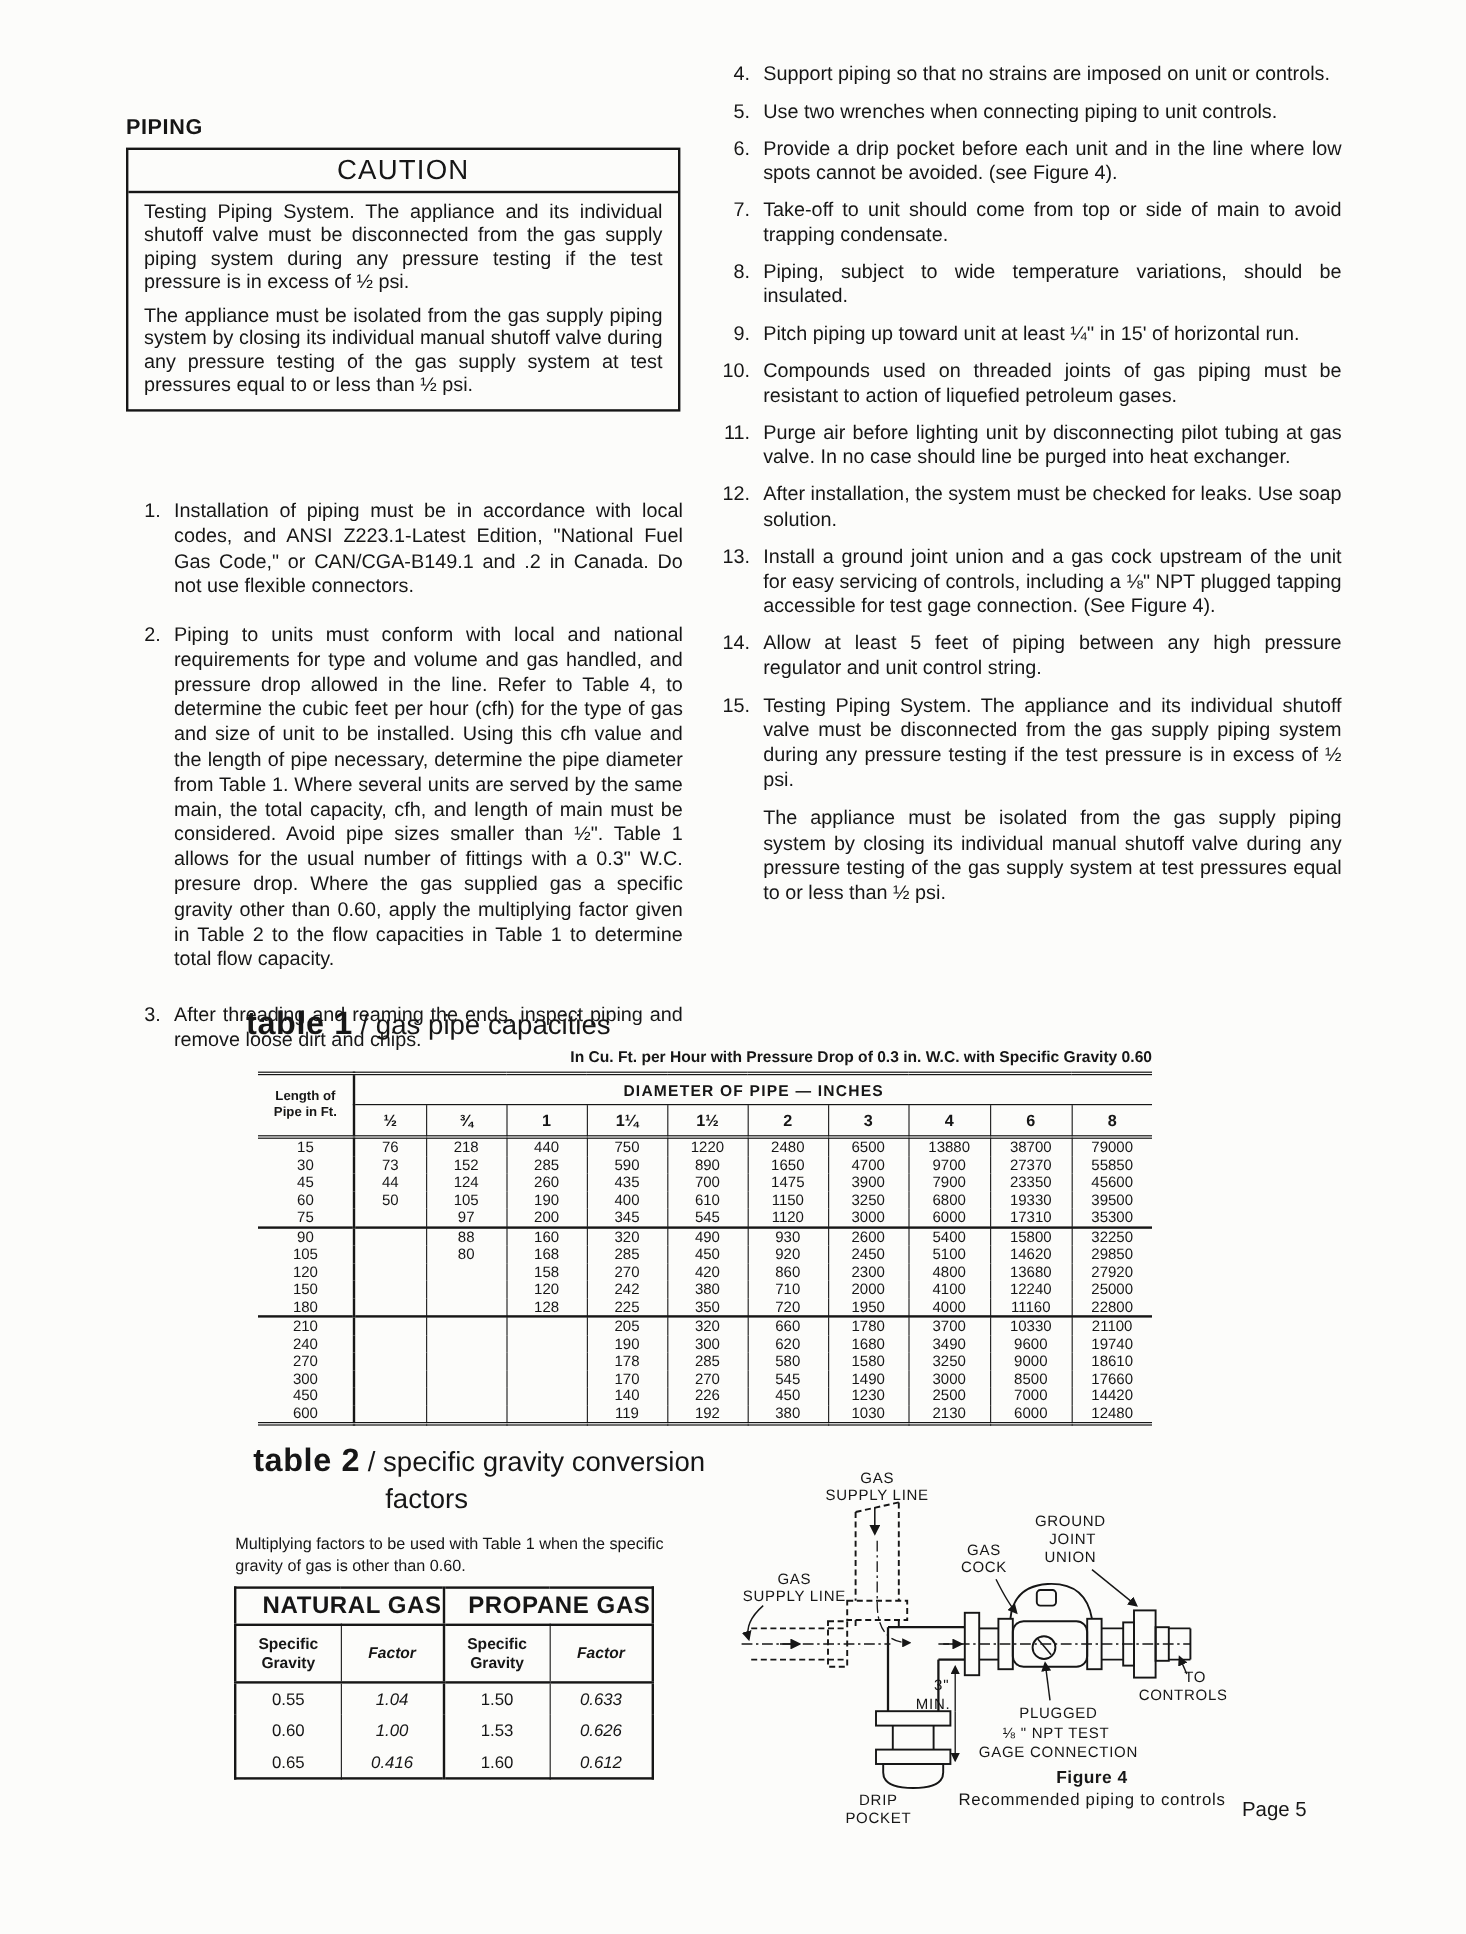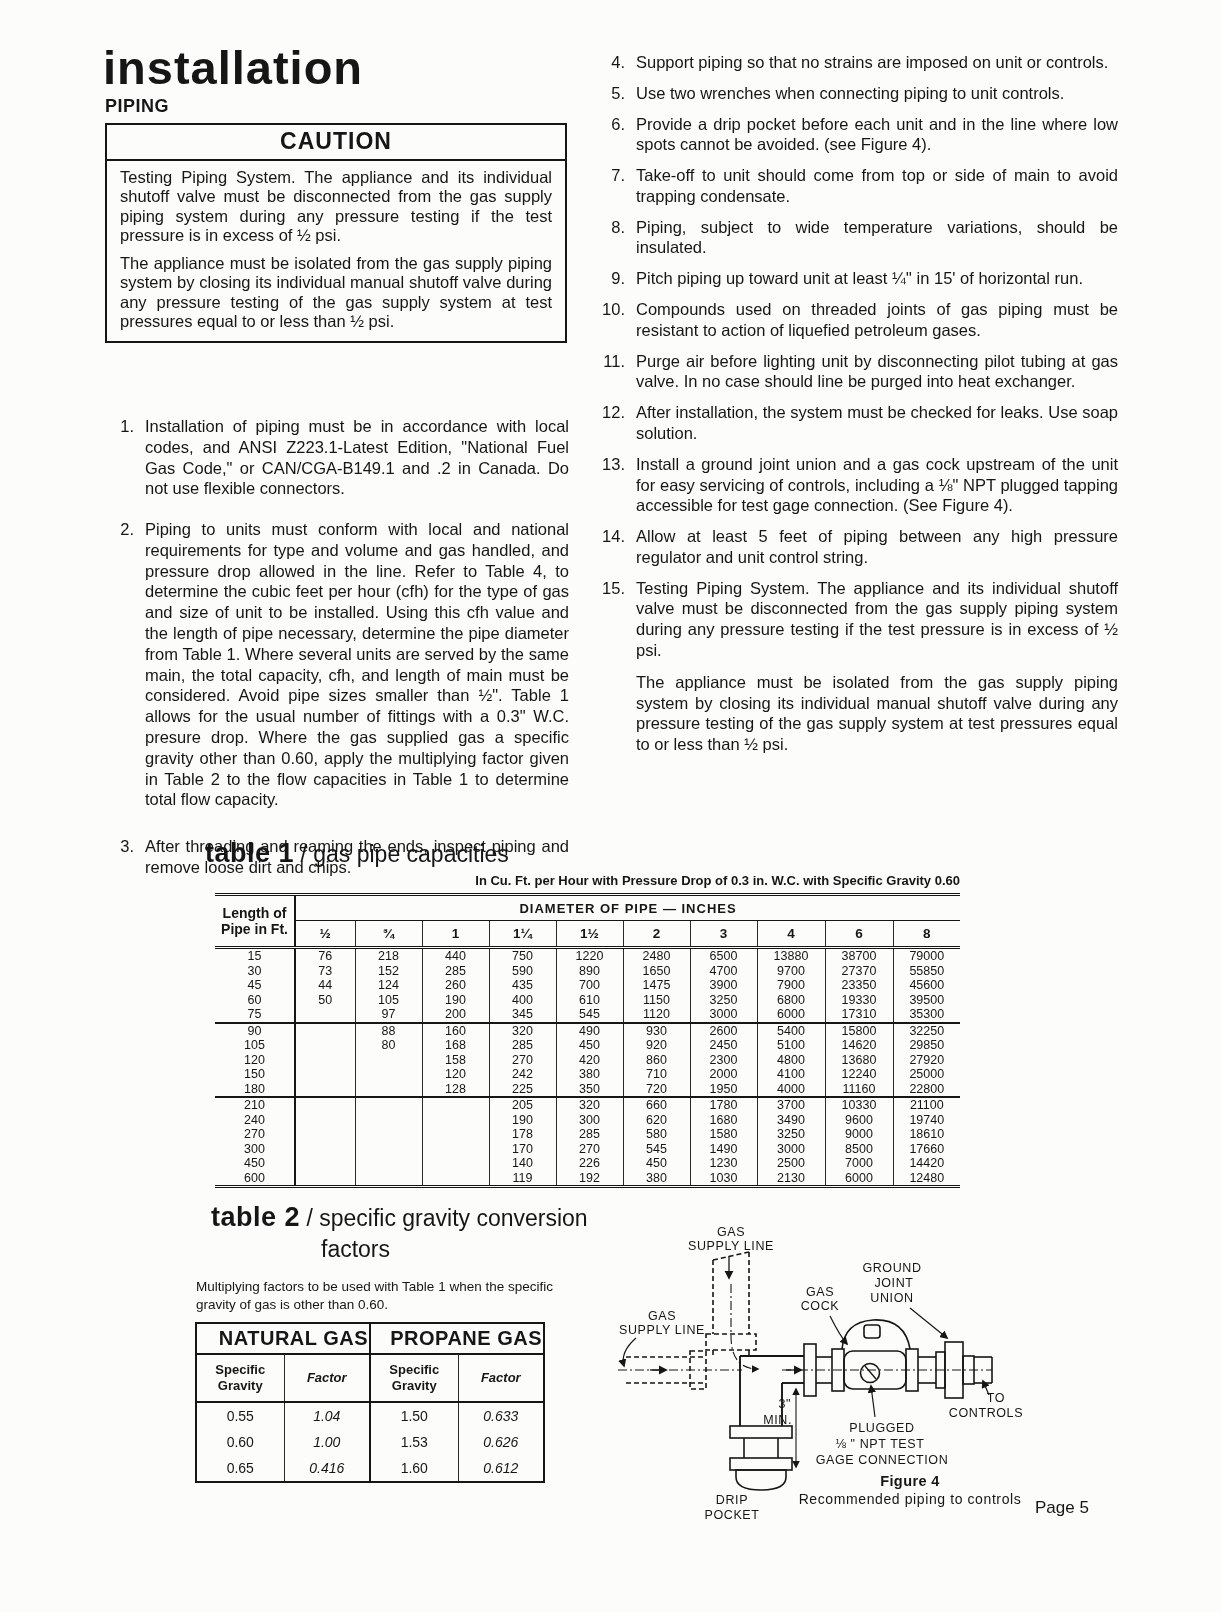--- a/index.html
+++ b/index.html
@@ -7,21 +7,21 @@
     position:relative;width:1222px;height:1612px;margin:0 auto;
     background:#fcfcfa;color:#161616;
     font-family:"Liberation Sans","DejaVu Sans",sans-serif;
     overflow:hidden;
   }
   
   .title{position:absolute;left:103px;top:40px;font-size:47px;font-weight:bold;letter-spacing:1px;}
   .section-label{position:absolute;left:105px;top:96px;font-size:18px;font-weight:bold;letter-spacing:.5px;}
   
   .caution{position:absolute;left:105px;top:123px;width:458px;border:2px solid #161616;}
-  .caution-title{font-size:23px;font-weight:bold;text-align:center;padding:3px 0 4px;border-bottom:2px solid #161616;letter-spacing:1px;}
+  .caution-title{font-size:23px;font-weight:normal;text-align:center;padding:3px 0 4px;border-bottom:2px solid #161616;letter-spacing:1px;}
   .caution-body{padding:7px 13px 10px;font-size:16.5px;line-height:1.17;}
   .caution-body p{margin:0 0 9px;text-align:justify;}
   .caution-body p:last-child{margin-bottom:0;}
   .bold{font-weight:bold;}
   
   .list{position:absolute;font-size:16.5px;line-height:1.26;}
   .list-left{left:105px;top:416px;width:464px;}
   .list-right{left:596px;top:52px;width:522px;}
   .li{display:flex;margin-bottom:10px;}
   .list-left .li1{margin-bottom:20px;}
@@ -31,21 +31,21 @@
   .li .txt p{margin:0;}
   .li .txt p + p{margin-top:11px;}
   
   .t1-head{position:absolute;left:205px;top:838px;font-size:23px;}
   .t1-head .tbold{font-size:27px;font-weight:bold;letter-spacing:.5px;}
   .t1-sub{position:absolute;left:215px;top:873px;width:745px;text-align:right;font-size:13px;font-weight:bold;}
   table{border-collapse:collapse;}
   .t1{position:absolute;left:215px;top:893px;width:745px;table-layout:fixed;
       border-top:3px double #161616;border-bottom:3px double #161616;font-size:12.5px;}
   .t1 th,.t1 td{padding:0 2px;text-align:center;vertical-align:middle;}
-  .t1 .c0{border-right:2px solid #161616;font-weight:bold;font-size:14px;line-height:1.15;}
+  .t1 .c0{border-right:2px solid #161616;font-weight:bold;font-size:11px;line-height:1.15;}
   .t1 .span-h{font-weight:bold;font-size:13px;letter-spacing:1px;border-bottom:1.5px solid #161616;height:24px;}
   .t1 .dia th{font-weight:bold;font-size:13.5px;height:25px;border-left:1px solid #2a2a2a;}
   .t1 .dia th:first-child{border-left:none;}
   .t1 thead{border-bottom:3px double #161616;}
   .t1 tbody td{height:14.5px;line-height:14px;border-left:1px solid #2a2a2a;}
   .t1 tbody td:first-child{border-left:none;border-right:2px solid #161616;}
   .t1 tbody + tbody{border-top:2px solid #161616;}
   
   .t2-head{position:absolute;left:195px;top:1200px;font-size:23px;line-height:1.3;margin-left:16px;}
   .t2-head .tbold{font-size:27px;font-weight:bold;letter-spacing:.5px;}
@@ -65,21 +65,20 @@
   .fig-cap-b{font-size:14.5px;font-weight:bold;letter-spacing:.4px;}
   .fig-cap{font-size:14px;}
   
   .footer{position:absolute;left:1035px;top:1498px;font-size:17px;}
 </style>
 </head>
 <body>
 
 <div id="page">
 
-  <div class="title">installation</div>
   <div class="section-label">PIPING</div>
 
   <div class="caution">
     <div class="caution-title">CAUTION</div>
     <div class="caution-body">
       <p>Testing Piping System. The appliance and its individual shutoff valve must be disconnected from the gas supply piping system during any pressure testing if the test pressure is in excess of ½ psi.</p>
       <p>The appliance must be isolated from the gas supply piping system by closing its individual manual shutoff valve during any pressure testing of the gas supply system at test pressures equal to or less than ½ psi.</p>
     </div>
   </div>
 

